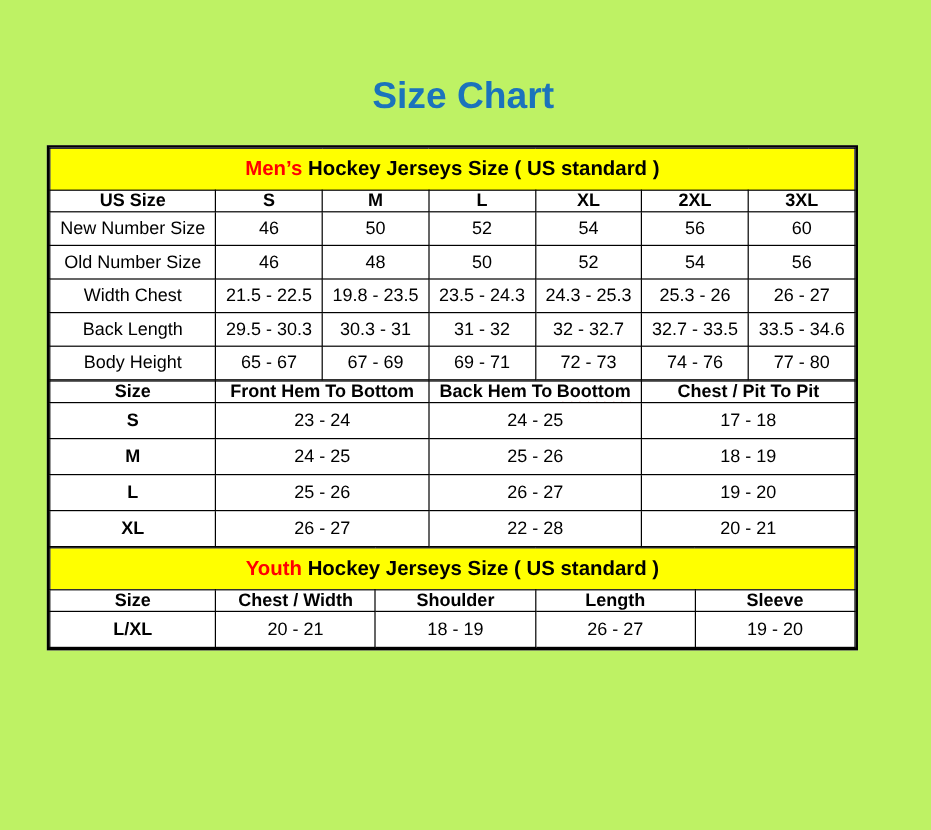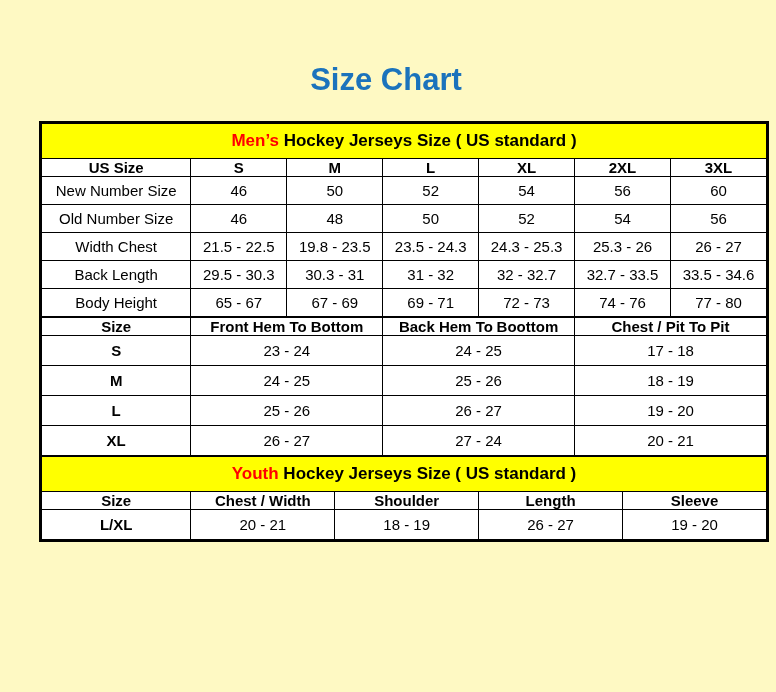--- a/index.html
+++ b/index.html
@@ -5,39 +5,39 @@
   html, body {
     margin: 0;
     padding: 0;
     background: #ffffff;
     font-family: "Liberation Sans", "DejaVu Sans", sans-serif;
   }
   #page {
     position: relative;
     width: 776px;
     height: 692px;
-    background: #fef9c3;
+    background: #bef264;
     overflow: hidden;
   }
   #page-title {
     position: absolute;
     left: 39px;
     top: 62px;
     width: 694px;
     text-align: center;
     font-size: 31px;
     font-weight: bold;
     color: #1b73bc;
     letter-spacing: 0px;
   }
   #chart-wrapper {
     position: absolute;
     left: 39px;
     top: 121px;
-    width: 730px;
+    width: 676px;
     border: 2px solid #000000;
     box-sizing: border-box;
     background: #ffffff;
   }
   table {
     border-collapse: collapse;
     table-layout: fixed;
     width: 100%;
   }
   td, th {
@@ -187,21 +187,21 @@
       </tr>
       <tr class="std-row">
         <td class="row-label-bold">L</td>
         <td>25 - 26</td>
         <td>26 - 27</td>
         <td>19 - 20</td>
       </tr>
       <tr class="std-row">
         <td class="row-label-bold">XL</td>
         <td>26 - 27</td>
-        <td>27 - 24</td>
+        <td>22 - 28</td>
         <td>20 - 21</td>
       </tr>
     </tbody>
       </table>
 
     <table>
       <colgroup>
         <col style="width:20.6%">
         <col style="width:19.85%">
           <col style="width:19.85%">

